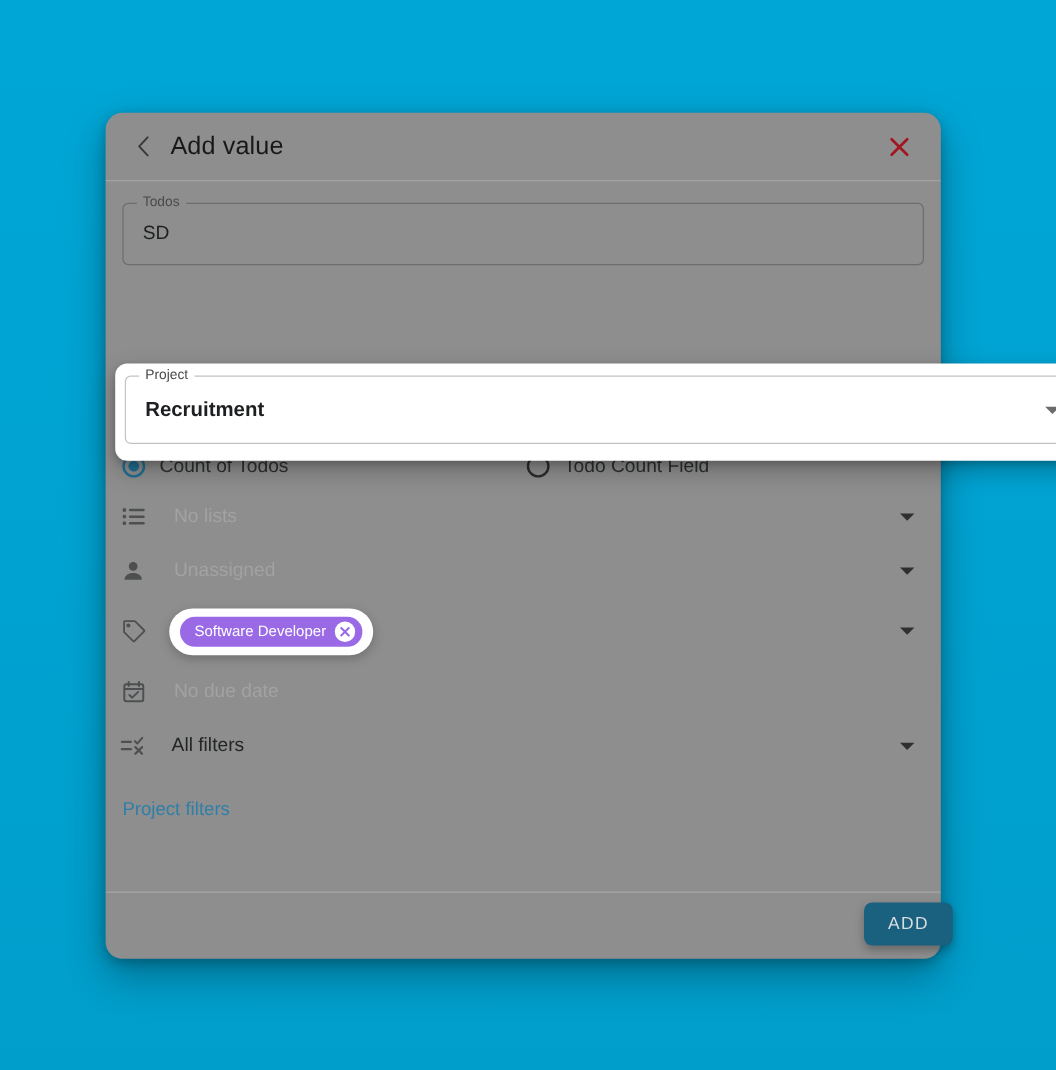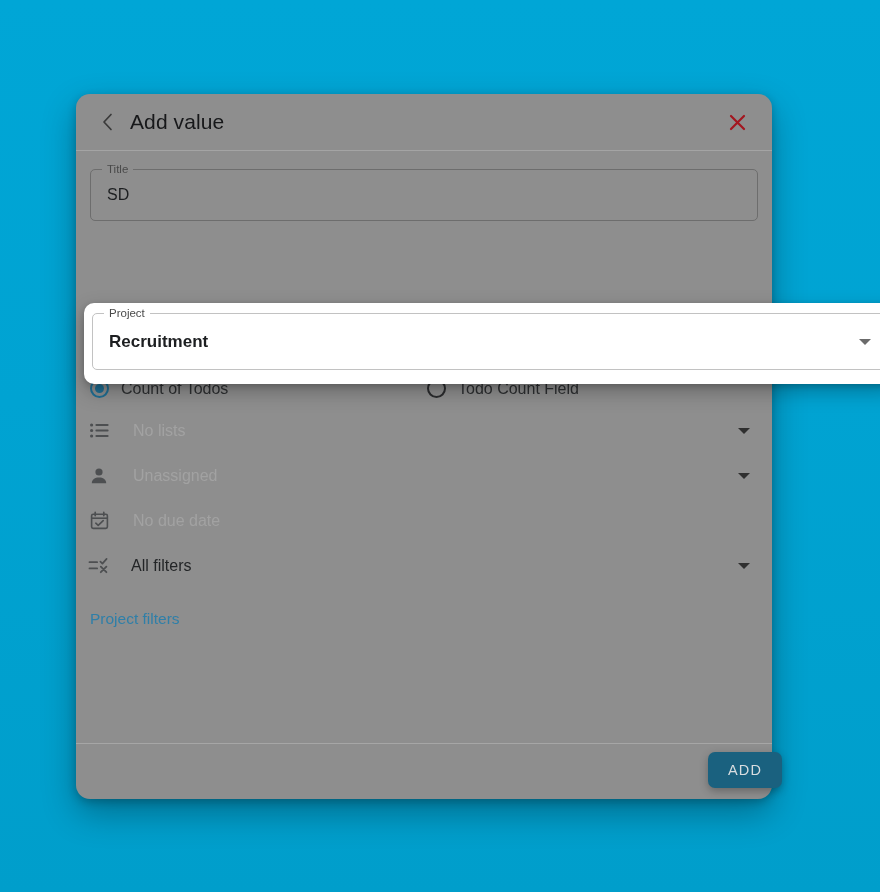--- a/index.html
+++ b/index.html
@@ -19,21 +19,21 @@
   
   .page-backdrop {
     position: absolute;
     inset: 0;
     background: linear-gradient(180deg, #00A6D6 0%, #00A3D2 45%, #009ECB 100%);
   }
 
   
   .dialog {
     position: absolute;
-    left: 76px;
+    left: 88px;
     top: 94px;
     width: 696px;
     height: 705px;
     background: #8e8e8e;
     border-radius: 14px;
     box-shadow: 0 14px 34px rgba(0,0,0,0.30), 0 3px 10px rgba(0,0,0,0.22);
   }
 
   
   .dialog-header {
@@ -319,21 +319,21 @@
       <svg width="19" height="19" viewBox="0 0 19 19" fill="none">
         <path d="M3 3 L16 16 M16 3 L3 16" stroke="#a3161f" stroke-width="2.2" stroke-linecap="round"></path>
       </svg>
     </div>
   </div>
 
   <div class="dialog-body">
 
     
     <div class="field">
-      <span class="field-legend">Title</span>
+      <span class="field-legend">Todos</span>
       <span class="field-value">SD</span>
     </div>
 
     
     <div class="project-overlay">
       <div class="project-field">
         <span class="project-legend">Project</span>
         <span class="project-value">Recruitment</span>
         <span class="project-caret">
           <span class="caret light"></span>
@@ -384,20 +384,41 @@
             <circle cx="9" cy="5" r="3.6" fill="#4d4f51"></circle>
             <path d="M1.8 16.2c0-3.6 3.2-5.6 7.2-5.6s7.2 2 7.2 5.6z" fill="#4d4f51"></path>
           </svg>
         </span>
         <span class="filter-label">Unassigned</span>
         <span class="filter-caret">
             <span class="caret dark"></span>
           </span>
       </div>
 
+      <div class="filter-row" style="height:56px;">
+        <span class="filter-icon">
+          <svg width="20" height="20" viewBox="0 0 20 20" fill="none">
+            <path d="M10.2 1.6H2.1a.7.7 0 0 0-.7.7v8.1c0 .2.08.37.2.5l7.4 7.4a.7.7 0 0 0 1 0l8.1-8.1a.7.7 0 0 0 0-1l-7.4-7.4a.7.7 0 0 0-.5-.2z" stroke="#4d4f51" stroke-width="1.5" stroke-linejoin="round"></path>
+            <circle cx="5" cy="5.2" r="1.7" fill="#4d4f51"></circle>
+          </svg>
+        </span>
+        <span class="chip-holder">
+          <span class="chip">
+            <span class="chip-text">Software Developer</span>
+            <span class="chip-remove">
+              <svg width="9" height="9" viewBox="0 0 9 9" fill="none">
+                <path d="M1.4 1.4 L7.6 7.6 M7.6 1.4 L1.4 7.6" stroke="#9a6ae6" stroke-width="1.7" stroke-linecap="round"></path>
+              </svg>
+            </span>
+          </span>
+        </span>
+        <span class="filter-caret">
+            <span class="caret dark"></span>
+          </span>
+      </div>
 
       <div class="filter-row">
         <span class="filter-icon">
           <svg width="19" height="19" viewBox="0 0 19 19" fill="none">
             <rect x="1.6" y="3.2" width="15.8" height="14.2" rx="1.6" stroke="#4d4f51" stroke-width="1.6"></rect>
             <path d="M1.6 7.2h15.8" stroke="#4d4f51" stroke-width="1.6"></path>
             <path d="M5.2 1.4v3.2 M13.8 1.4v3.2" stroke="#4d4f51" stroke-width="1.7" stroke-linecap="round"></path>
             <path d="M5.8 12.2 L8.2 14.4 L13.2 9.6" stroke="#4d4f51" stroke-width="1.6" stroke-linecap="round" stroke-linejoin="round"></path>
           </svg>
         </span>

